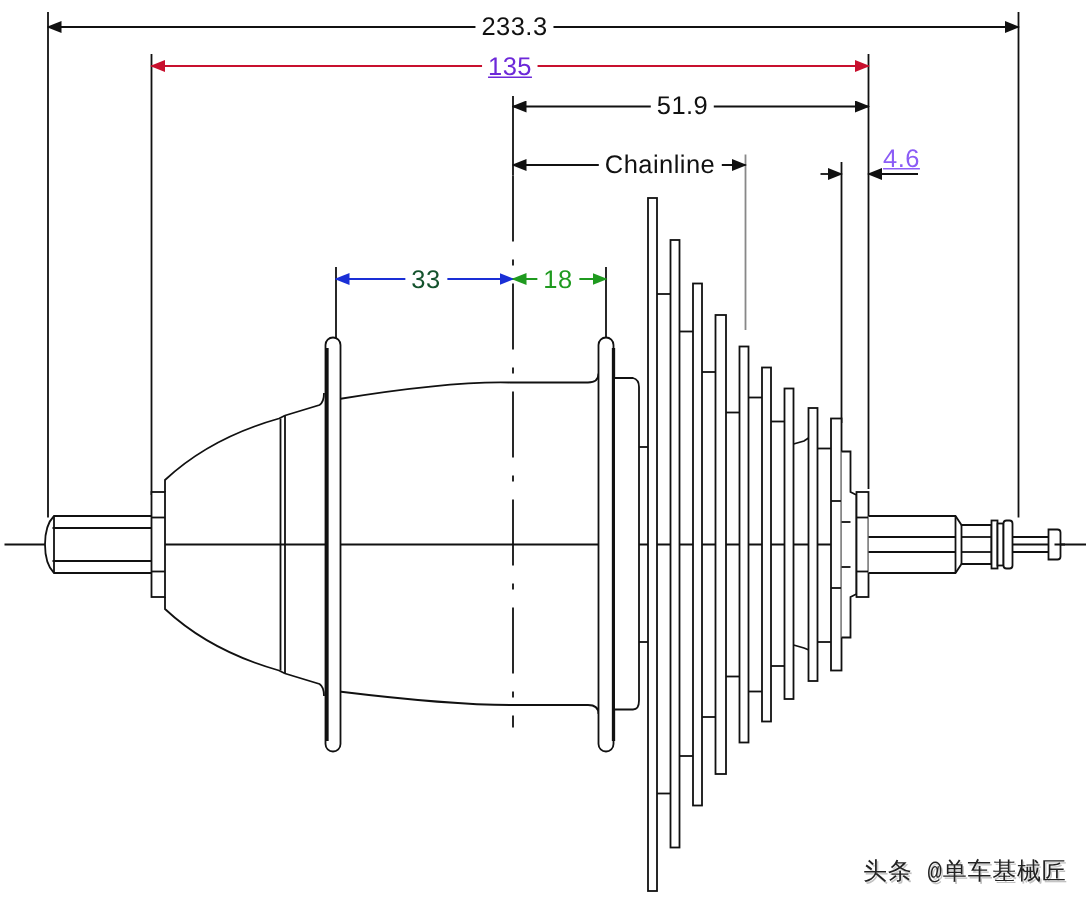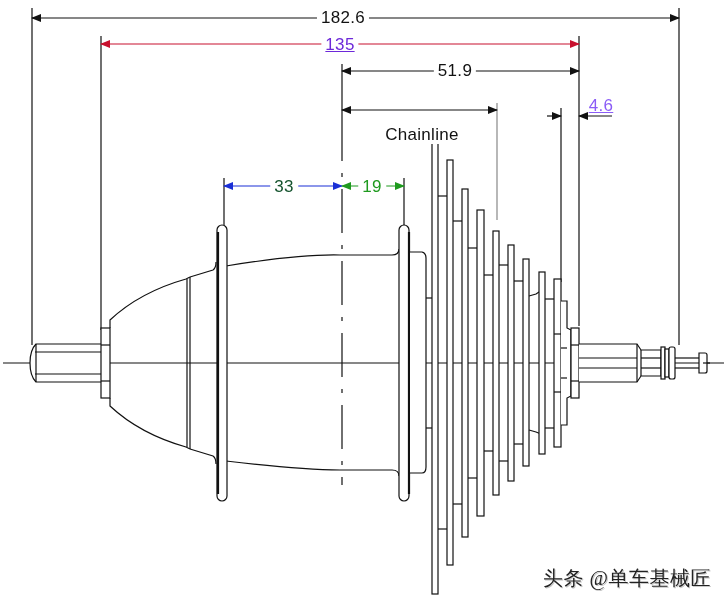--- a/index.html
+++ b/index.html
@@ -1,19 +1,19 @@
 <!DOCTYPE html>
 <html><head>
 <meta charset="utf-8">
 <style>
   html, body { margin:0; padding:0; background:#ffffff; }
   body { width:727px; height:604px; overflow:hidden; position:relative; font-family:"Liberation Sans", sans-serif; }
   #canvas { position:absolute; left:0; top:0; width:727px; height:604px; }
   .dim-label { position:absolute; font-family:"Liberation Sans", sans-serif; font-size:17px; line-height:18px; background:#ffffff; padding:0 4px; transform:translate(-50%,-50%); white-space:nowrap; letter-spacing:0.3px; }
-  .watermark { position:absolute; right:16px; bottom:12px; font-family:Liberation Serif, serif; font-size:20px; color:#222; text-shadow:0 0 2px #fff, 1px 1px 0 #bbb; letter-spacing:0.5px; }
+  .watermark { position:absolute; right:16px; bottom:12px; font-family:Liberation Mono, monospace; font-size:16px; color:#222; text-shadow:0 0 2px #fff, 1px 1px 0 #bbb; letter-spacing:0.5px; }
 </style>
 </head>
 <body>
 
 <svg id="canvas" width="727" height="604" viewBox="0 0 727 604" xmlns="http://www.w3.org/2000/svg">
   <defs>
     <marker id="arrK" markerWidth="10" markerHeight="8" refX="9" refY="4" orient="auto-start-reverse" markerUnits="userSpaceOnUse">
       <path d="M0,0 L10,4 L0,8 z" fill="#111"></path>
     </marker>
     <marker id="arrR" markerWidth="10" markerHeight="8" refX="9" refY="4" orient="auto-start-reverse" markerUnits="userSpaceOnUse">
@@ -156,21 +156,21 @@
     <rect x="665" y="349" width="4" height="28"></rect>
     <rect x="669" y="347" width="6" height="32" rx="2"></rect>
 
     <line x1="675" y1="358" x2="699" y2="358"></line>
     <line x1="675" y1="368" x2="699" y2="368"></line>
     <path d="M699,353 L705,353 Q707,353 707,355 L707,371 Q707,373 705,373 L699,373 z"></path>
     <line x1="703" y1="363" x2="710" y2="363"></line>
   </g>
 </svg>
 
-<div class="dim-label" style="left:343px;top:18px;color:#111;">182.6</div>
+<div class="dim-label" style="left:343px;top:18px;color:#111;">233.3</div>
 <div class="dim-label" style="left:340px;top:45px;color:#6d28d9;text-decoration:underline;">135</div>
 <div class="dim-label" style="left:455px;top:71px;color:#111;">51.9</div>
-<div class="dim-label" style="left:422px;top:110px;color:#111;margin-top:25px;">Chainline</div>
+<div class="dim-label" style="left:440px;top:110px;color:#111;">Chainline</div>
 <div class="dim-label" style="left:601px;top:106px;color:#8b5cf6;background:transparent;text-decoration:underline;">4.6</div>
 <div class="dim-label" style="left:284px;top:187px;color:#14532d;">33</div>
-<div class="dim-label" style="left:372px;top:187px;color:#1f9a1f;">19</div>
+<div class="dim-label" style="left:372px;top:187px;color:#1f9a1f;">18</div>
 
 <div class="watermark">头条 @单车基械匠</div>
 
 </body></html>

